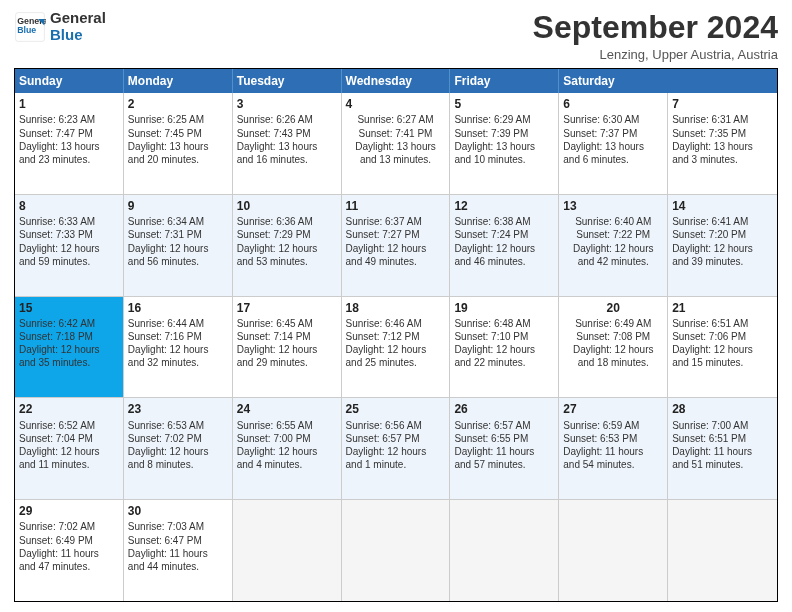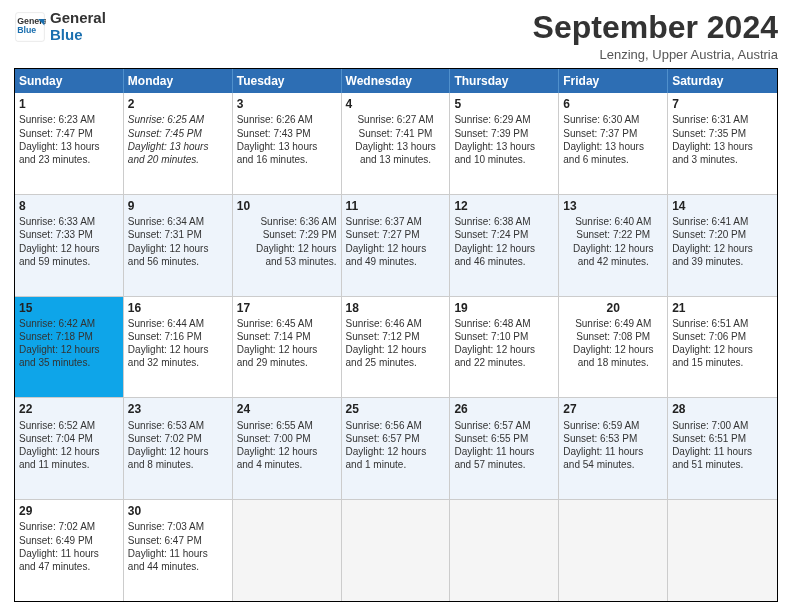--- a/index.html
+++ b/index.html
@@ -126,36 +126,35 @@
       <div class="location-title">Lenzing, Upper Austria, Austria</div>
     </div>
   </div>
 
   <div class="calendar">
     <div class="cal-header">
     <div class="cal-header-cell">Sunday</div>
         <div class="cal-header-cell">Monday</div>
         <div class="cal-header-cell">Tuesday</div>
         <div class="cal-header-cell">Wednesday</div>
-        <div class="cal-header-cell">Thursday</div>
         <div class="cal-header-cell">Friday</div>
         <div class="cal-header-cell">Saturday</div>
       </div>
     <div class="cal-body">
     <div class="cal-row">
           <div class="cal-cell" style="background: rgb(255, 255, 255);">
             <span class="day-num">1</span>
             <div class="day-info" style="white-space: pre-line;">Sunrise: 6:23 AM
 Sunset: 7:47 PM
 Daylight: 13 hours
 and 23 minutes.</div>
           </div>
           <div class="cal-cell" style="background: rgb(255, 255, 255);">
             <span class="day-num">2</span>
-            <div class="day-info" style="white-space: pre-line; font-style: italic;">Sunrise: 6:25 AM
+            <div class="day-info" style="white-space: pre-line;">Sunrise: 6:25 AM
 Sunset: 7:45 PM
 Daylight: 13 hours
 and 20 minutes.</div>
           </div>
           <div class="cal-cell" style="background: rgb(255, 255, 255);">
             <span class="day-num">3</span>
             <div class="day-info" style="white-space: pre-line;">Sunrise: 6:26 AM
 Sunset: 7:43 PM
 Daylight: 13 hours
 and 16 minutes.</div>
@@ -199,21 +198,21 @@
           </div>
           <div class="cal-cell" style="background: rgb(238, 244, 251);">
             <span class="day-num">9</span>
             <div class="day-info" style="white-space: pre-line;">Sunrise: 6:34 AM
 Sunset: 7:31 PM
 Daylight: 12 hours
 and 56 minutes.</div>
           </div>
           <div class="cal-cell" style="background: rgb(238, 244, 251);">
             <span class="day-num">10</span>
-            <div class="day-info" style="white-space: pre-line; text-align: right;">Sunrise: 6:36 AM
+            <div class="day-info" style="white-space: pre-line;">Sunrise: 6:36 AM
 Sunset: 7:29 PM
 Daylight: 12 hours
 and 53 minutes.</div>
           </div>
           <div class="cal-cell" style="background: rgb(238, 244, 251);">
             <span class="day-num">11</span>
             <div class="day-info" style="white-space: pre-line;">Sunrise: 6:37 AM
 Sunset: 7:27 PM
 Daylight: 12 hours
 and 49 minutes.</div>

